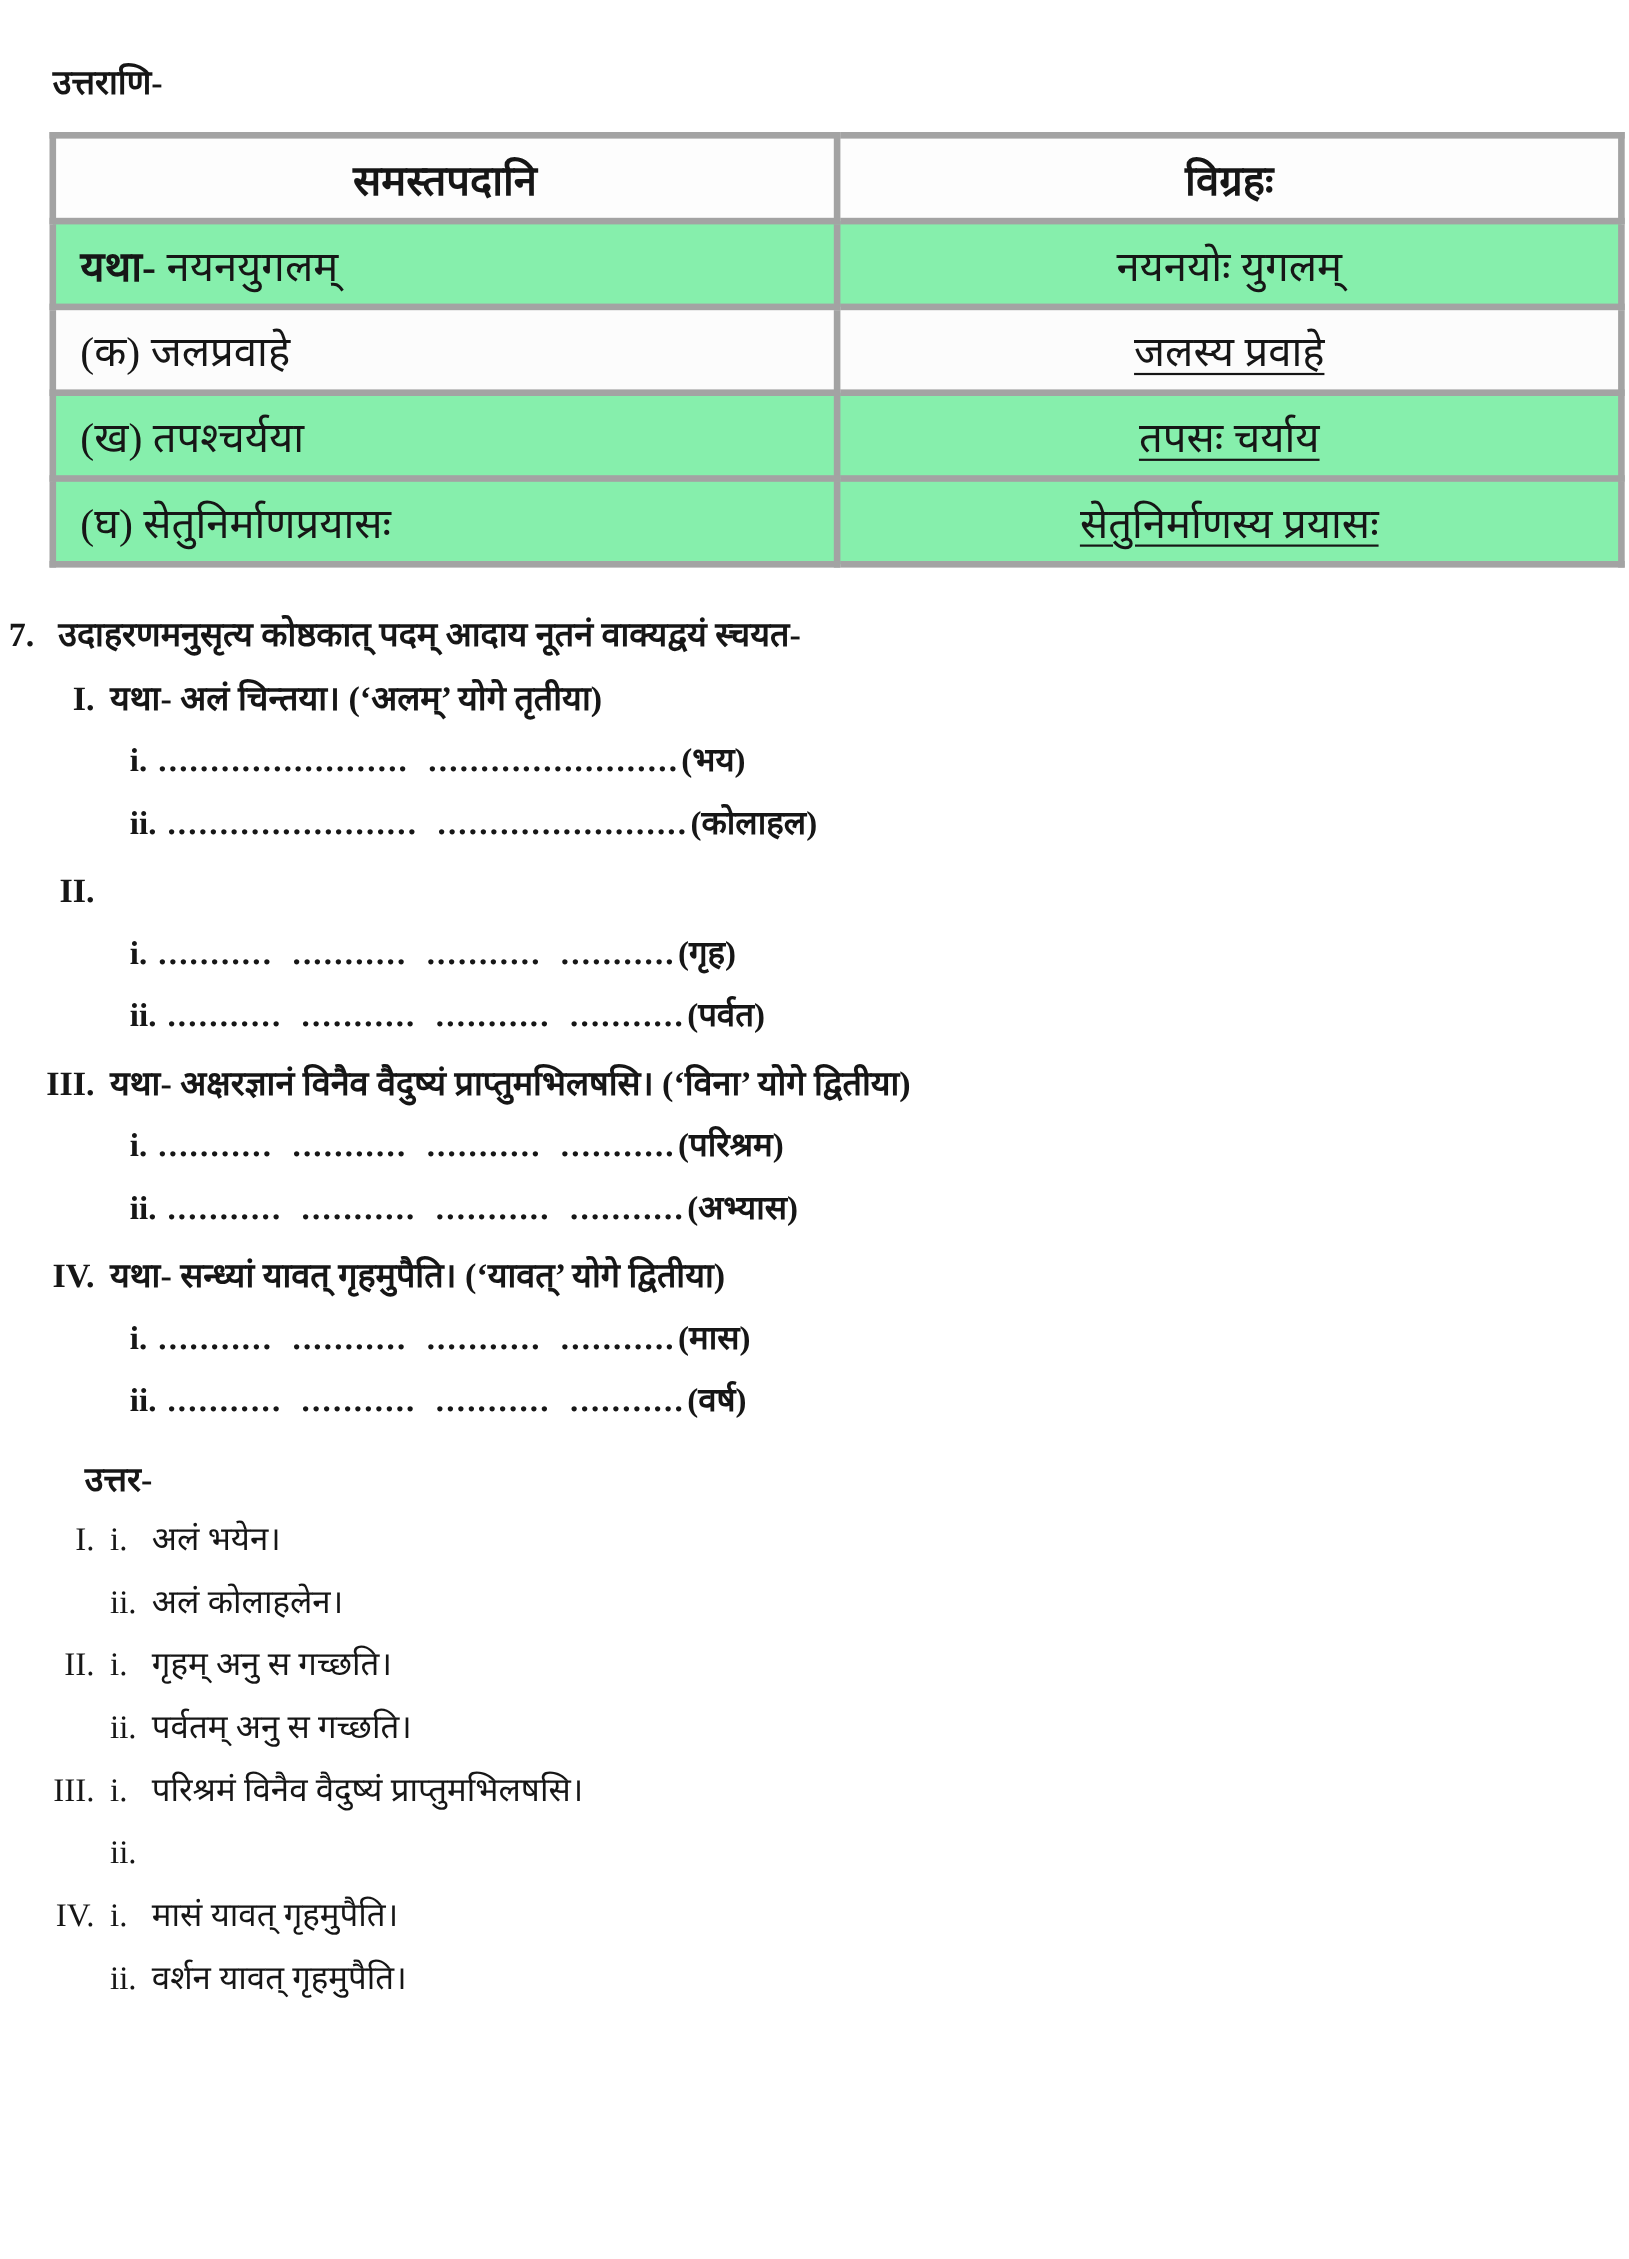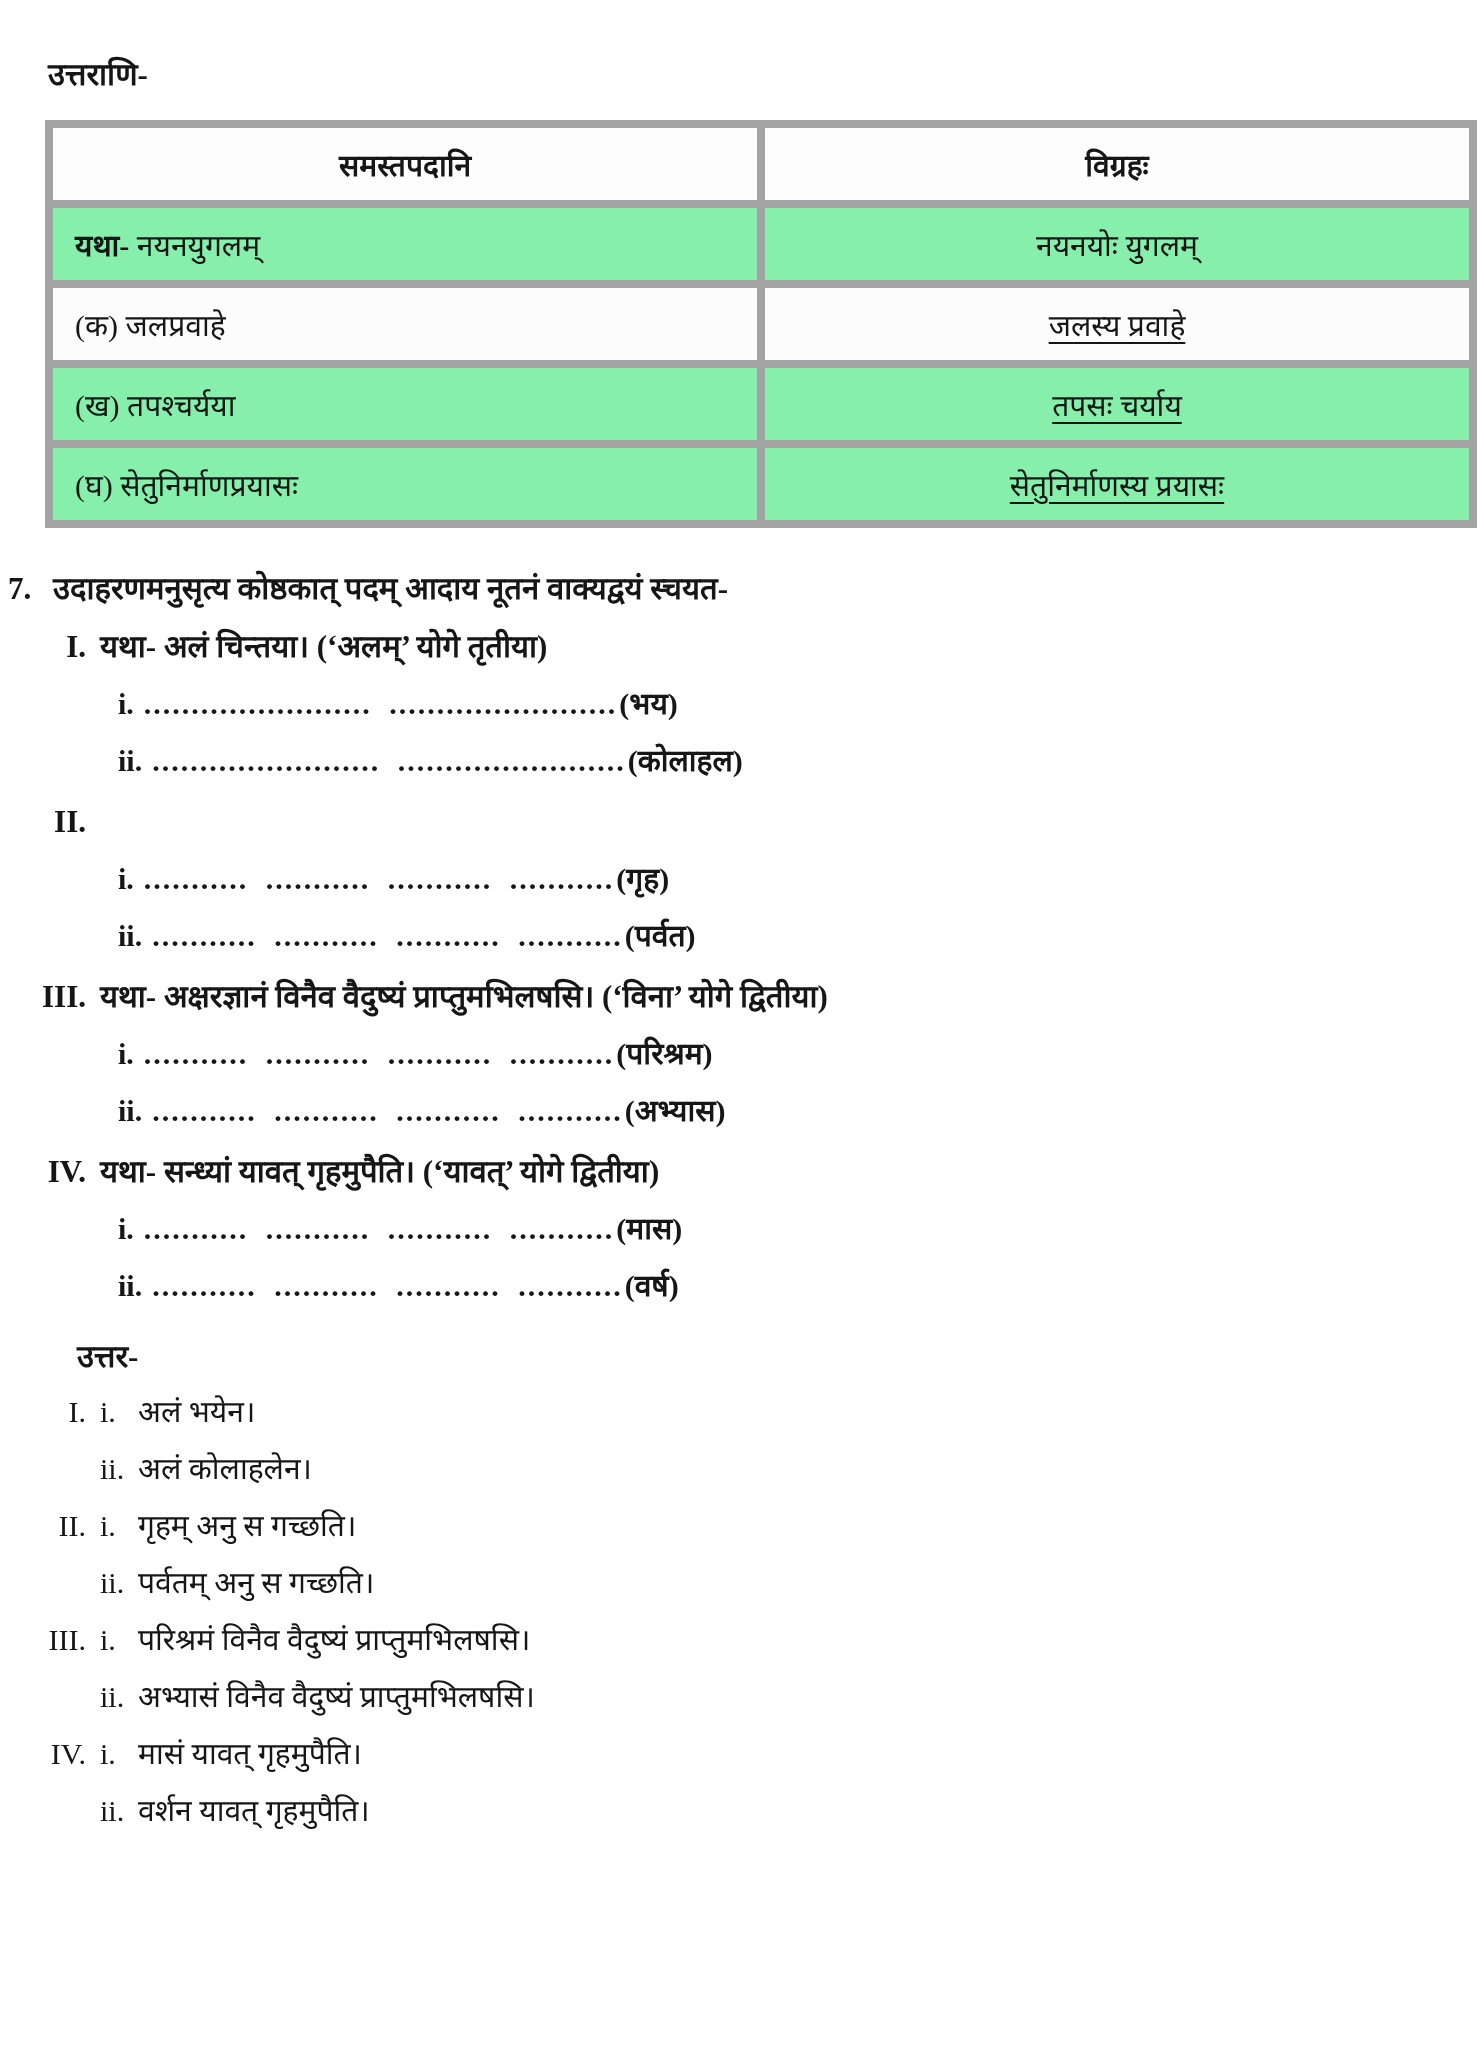--- a/index.html
+++ b/index.html
@@ -22,23 +22,23 @@
     font-weight: bold;
   }
 
   table.vigraha {
     border-collapse: collapse;
     table-layout: fixed;
     width: 1432px;
     margin: 26px 0 0 45px;
   }
   table.vigraha th, table.vigraha td {
-    border: 8px solid #a3a3a3;
+    border: 6px solid #a3a3a3;
     height: 72px;
-    font-size: 30px;
+    font-size: 38px;
     padding: 0;
     background: #fcfcfc;
   }
   table.vigraha th {
     font-weight: bold;
     text-align: center;
     background: #fdfdfd;
   }
   table.vigraha td.cell-left {
     text-align: left;
@@ -235,21 +235,20 @@
     </div>
 
     <div class="ans-row">
       <span class="numcol">III.</span>
       <span class="sub-label">i.</span>
       <span>परिश्रमं विनैव वैदुष्यं प्राप्तुमभिलषसि।</span>
     </div>
     <div class="ans-row">
       <span class="numcol"></span>
       <span class="sub-label">ii.</span>
-      <span>अभ्यासं विनैव वैदुष्यं प्राप्तुमभिलषसि।</span>
     </div>
 
     <div class="ans-row">
       <span class="numcol">IV.</span>
       <span class="sub-label">i.</span>
       <span>मासं यावत् गृहमुपैति।</span>
     </div>
     <div class="ans-row">
       <span class="numcol"></span>
       <span class="sub-label">ii.</span>

